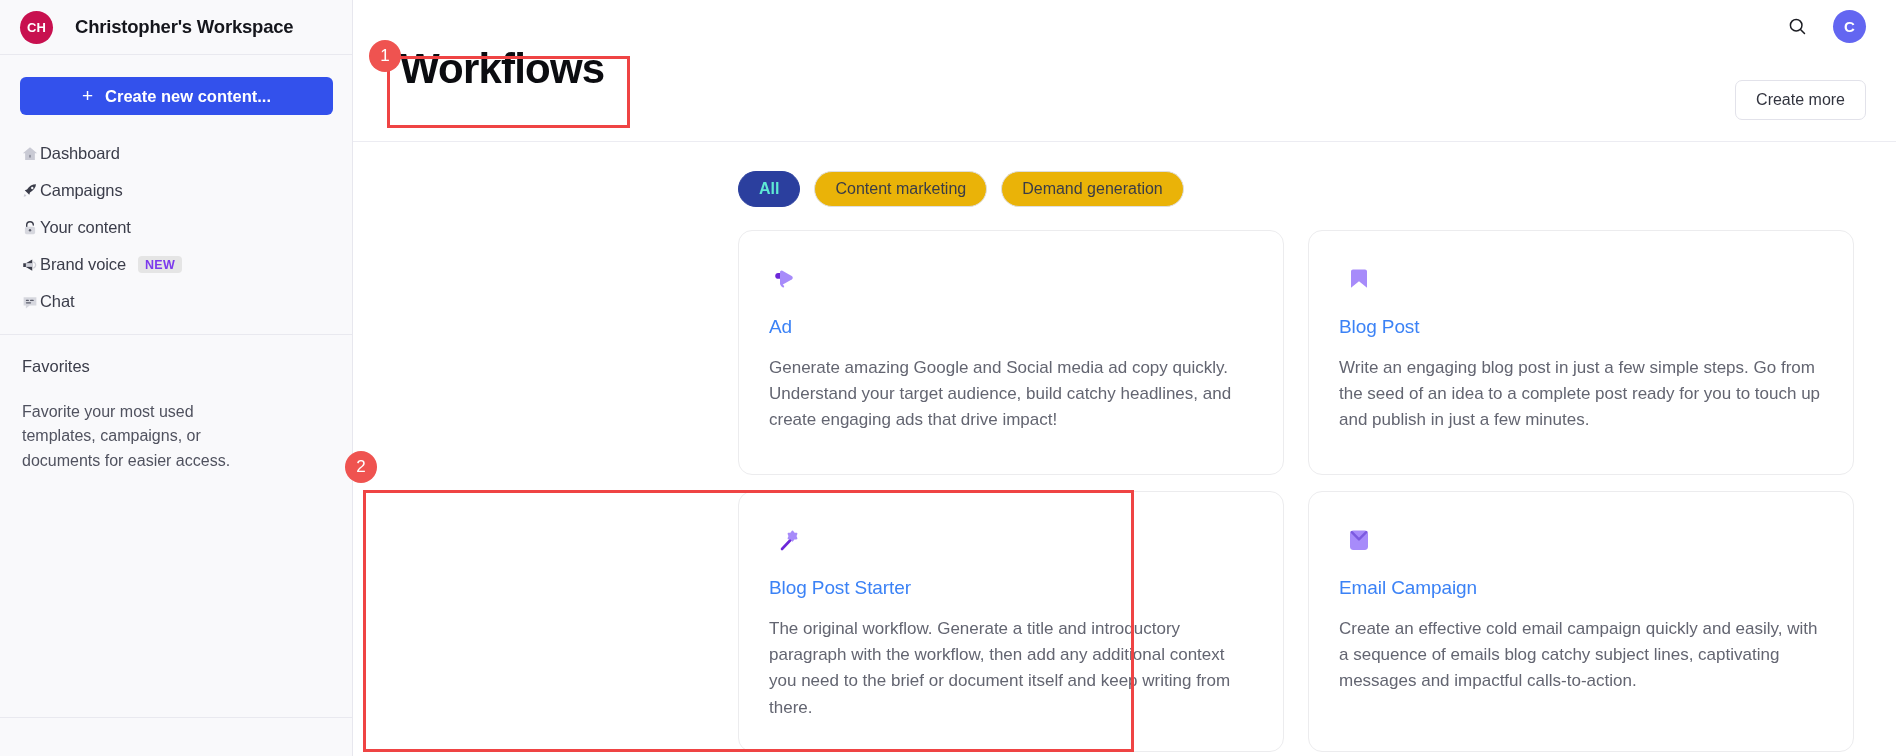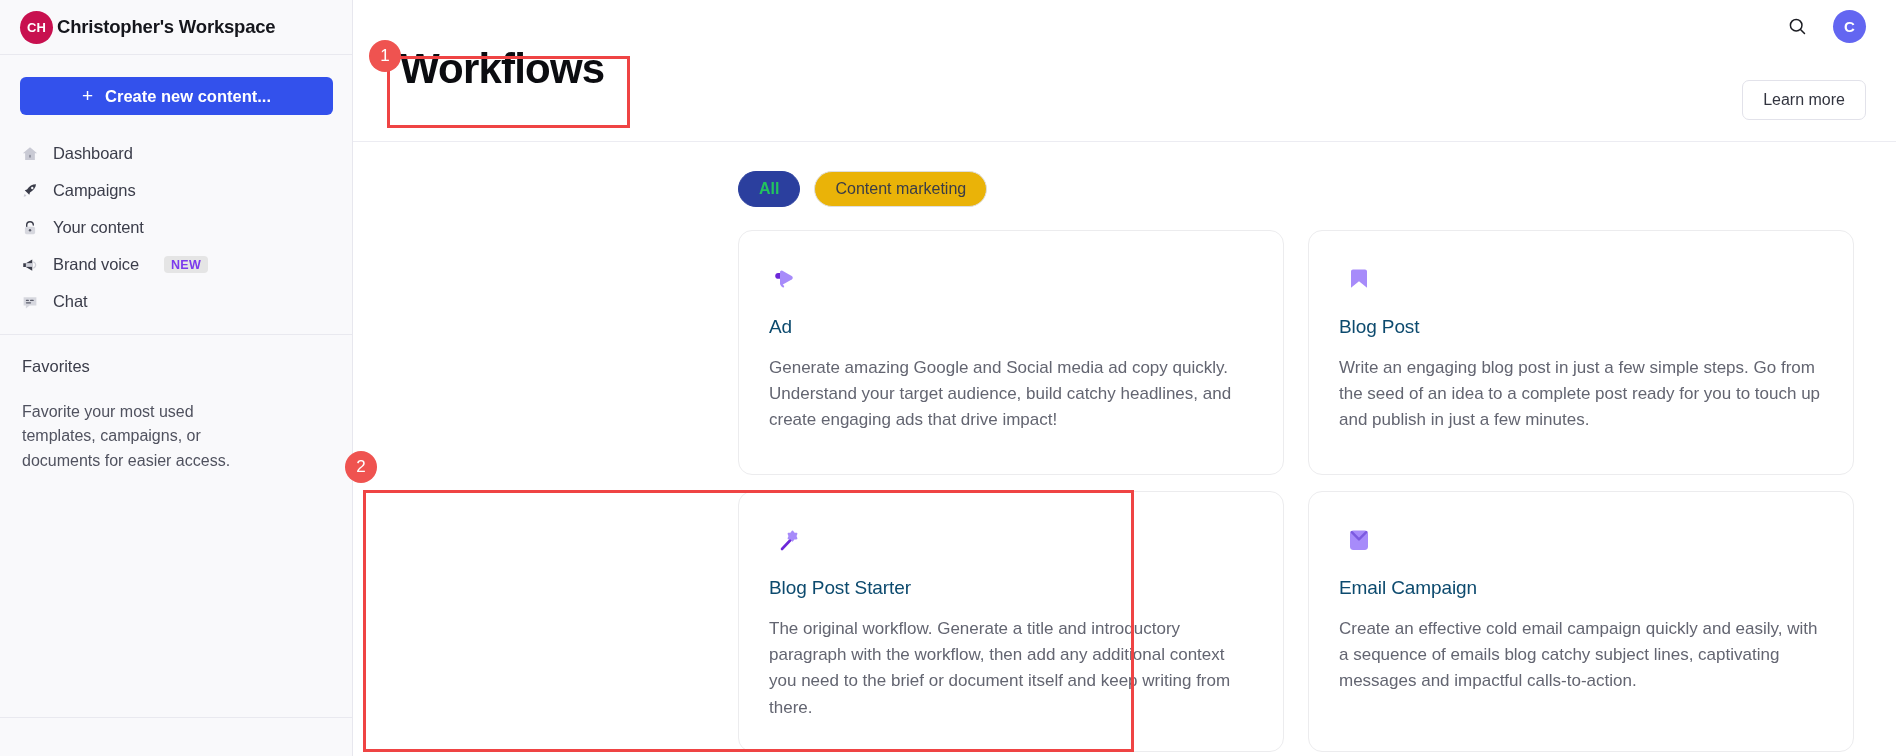--- a/index.html
+++ b/index.html
@@ -45,21 +45,21 @@
     color: #ffffff;
     font-size: 13px;
     font-weight: bold;
     display: flex;
     align-items: center;
     justify-content: center;
     letter-spacing: 0.2px;
     flex: 0 0 33px;
   }
   .ws-name {
-    margin-left: 4px;
+    margin-left: 22px;
     font-size: 18.5px;
     font-weight: bold;
     color: #15161c;
     letter-spacing: -0.2px;
   }
 
   .create-btn {
     margin: 22px 20px 0 20px;
     height: 38px;
     background: #3351ec;
@@ -87,21 +87,20 @@
     margin-top: 20px;
     padding-bottom: 14px;
     border-bottom: 1px solid #e9e9ef;
   }
   .nav-item {
     display: flex;
     align-items: center;
     height: 37px;
     padding: 0 20px;
     cursor: pointer;
-    gap: 13px;
   }
   .nav-ico {
     width: 20px; height: 20px;
     flex: 0 0 20px;
     display: flex;
     align-items: center;
     justify-content: center;
   }
   .nav-ico svg { display: block; }
   .nav-label {
@@ -233,21 +232,21 @@
     display: flex;
     align-items: center;
     cursor: pointer;
     background: #eab308;
     border: 1px solid #dededf;
     color: #3a3c47;
   }
   .chip.active {
     background: #2b3f9e;
     border-color: #2b3f9e;
-    color: #22c55e;
+    color: #5eead4;
     font-weight: bold;
   }
 
   
   .grid {
     position: absolute;
     top: 230px;
     left: 385px;
     right: 42px;
     display: grid;
@@ -265,21 +264,21 @@
   }
   .card-ico {
     width: 42px; height: 42px;
     margin-bottom: 16px;
     display: flex;
     align-items: center;
   }
   .card-ico svg { display: block; }
   .card-title {
     font-size: 19px;
-    color: #0c4a6e;
+    color: #3b82f6;
     font-weight: normal;
     margin-bottom: 17px;
     letter-spacing: -0.1px;
   }
   .card-desc {
     font-size: 17px;
     color: #636571;
     line-height: 1.54;
   }
 
@@ -404,26 +403,27 @@
       <div class="topbar-right">
         <button class="search-btn">
           <svg width="21" height="21" viewBox="0 0 24 24">
               <circle cx="10.5" cy="10.5" r="6.6" stroke="#1b1c22" stroke-width="1.7" fill="none"></circle>
               <path d="M15.4 15.4 20 20" stroke="#1b1c22" stroke-width="1.7" stroke-linecap="round"></path>
             </svg>
         </button>
         <div class="avatar">C</div>
       </div>
 
-      <button class="learn-more">Learn more</button>
+      <button class="learn-more">Create more</button>
     </div>
 
     <div class="filters">
       <button class="chip active">All</button>
       <button class="chip">Content marketing</button>
+      <button class="chip">Demand generation</button>
     </div>
 
     <div class="grid">
 
       <div class="card">
         <div class="card-ico">
           <svg width="40" height="40" viewBox="0 0 40 40">
             <path d="M9 14c-1.6 0-2.8 1.3-2.8 2.9s1.2 2.9 2.8 2.9h2V14z" fill="#6d28d9"></path>
             <path d="M11 13.2c0-1.3 1.3-2.1 2.4-1.5l9.3 5.2c1.4.8 1.4 2.8 0 3.6l-9.3 5.2c-1.1.6-2.4-.2-2.4-1.5z" fill="#a78bfa"></path>
             <path d="M12.2 20.5c-.3 2.6-.4 5.6 1.9 6.9" stroke="#a78bfa" stroke-width="2.1" fill="none" stroke-linecap="round"></path>

